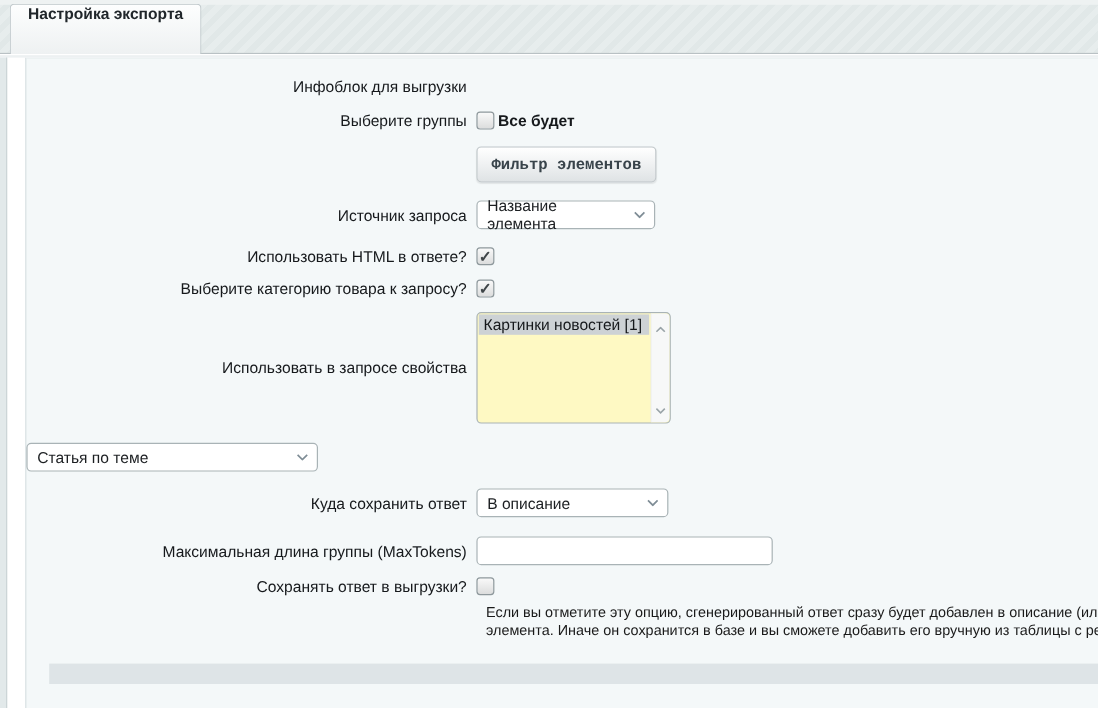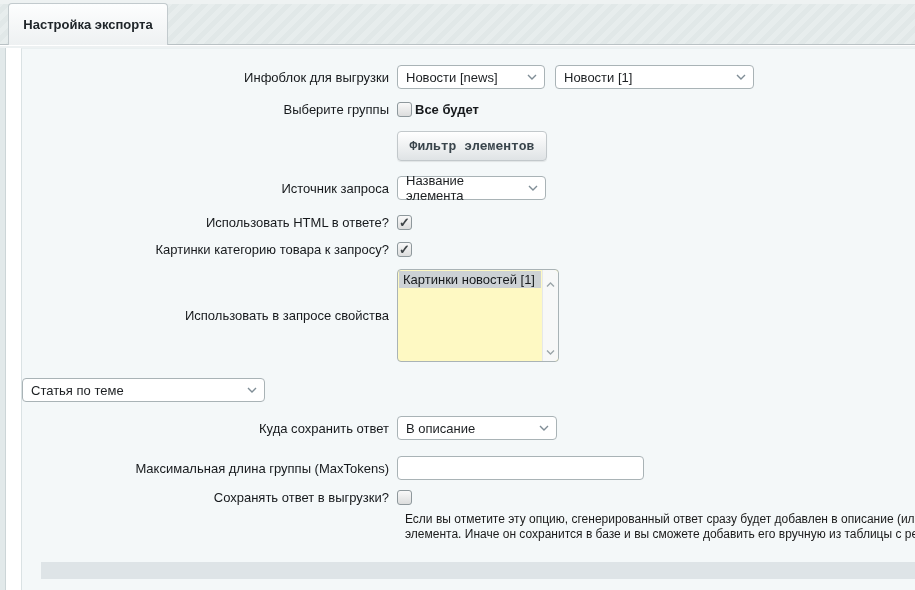--- a/index.html
+++ b/index.html
@@ -9,21 +9,21 @@
 
   
   .tabbar { position:absolute; top:0; left:0; width:915px; height:45px;
             background:repeating-linear-gradient(135deg,#e7eded 0 5px,#e1e8e8 5px 10px);
             border-bottom:1px solid #b9c1c4; }
   .tabbar::before { content:""; position:absolute; top:0; left:0; right:0; height:4px;
             background:#eef2f2; }
   .tab { position:absolute; left:8px; top:3px; width:160px; height:42px;
          background:linear-gradient(#fdfefe,#eef1f2);
          border:1px solid #c2cacd; border-bottom:none; border-radius:4px 4px 0 0;
-         display:flex; align-items:center; justify-content:center;
+         display:flex; justify-content:center;
          font-size:13px; font-weight:bold; color:#20262a; cursor:pointer; }
   .substrip { position:absolute; top:46px; left:0; width:915px; height:2px; background:#edf1f2; }
 
   
   .leftstrip { position:absolute; top:48px; left:0; width:6px; height:542px;
                background:#e2e9ea; border-right:1px solid #ccd5d7; }
 
   
   .panel { position:absolute; top:48px; left:21px; width:894px; height:542px;
            background:#f4f8f9; border-left:1px solid #dae2e4; border-top:1px solid #eaf0f1; }
@@ -83,38 +83,20 @@
   </div>
 </div>
 <div class="substrip"></div>
 <div class="leftstrip"></div>
 
 <div class="panel">
   <div class="form">
 
     <div class="row">
       <div class="lbl">Инфоблок для выгрузки</div>
-      <div class="ctl">
-        <div class="select w148">
-          <span>Новости [news]</span>
-          <span class="chev">
-            <svg width="10" height="6" viewBox="0 0 10 6">
-                <path d="M1 1l4 4 4-4" fill="none" stroke="#7f8d96" stroke-width="1.4"></path>
-              </svg>
-          </span>
-        </div>
-        <div class="select w199">
-          <span>Новости [1]</span>
-          <span class="chev">
-            <svg width="10" height="6" viewBox="0 0 10 6">
-                <path d="M1 1l4 4 4-4" fill="none" stroke="#7f8d96" stroke-width="1.4"></path>
-              </svg>
-          </span>
-        </div>
-      </div>
     </div>
 
     <div class="row mt13">
       <div class="lbl">Выберите группы</div>
       <div class="ctl">
         <span class="cb"></span>
         <span class="cb-lbl">Все будет</span>
       </div>
     </div>
 
@@ -140,21 +122,21 @@
     </div>
 
     <div class="row mt15">
       <div class="lbl">Использовать HTML в ответе?</div>
       <div class="ctl">
         <span class="cb checked"></span>
       </div>
     </div>
 
     <div class="row mt12">
-      <div class="lbl">Картинки категорию товара к запросу?</div>
+      <div class="lbl">Выберите категорию товара к запросу?</div>
       <div class="ctl">
         <span class="cb checked"></span>
       </div>
     </div>
 
     <div class="row mt12">
       <div class="lbl">Использовать в запросе свойства</div>
       <div class="ctl">
         <div class="listbox">
           <div class="option">Картинки новостей [1]</div>

